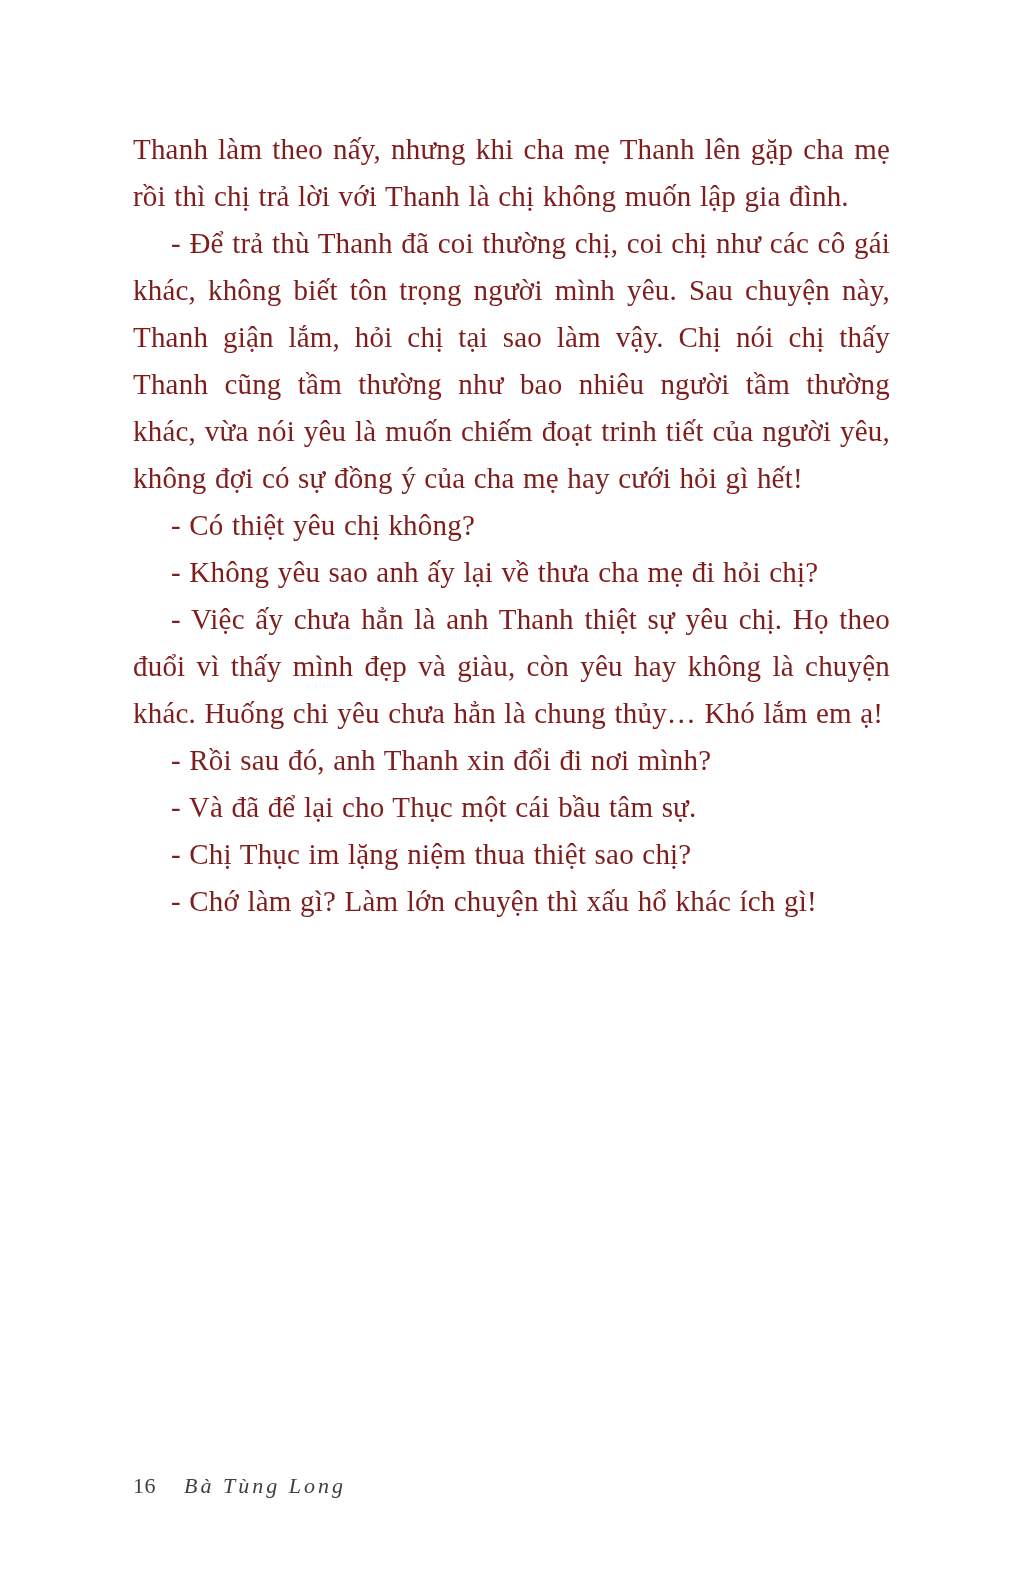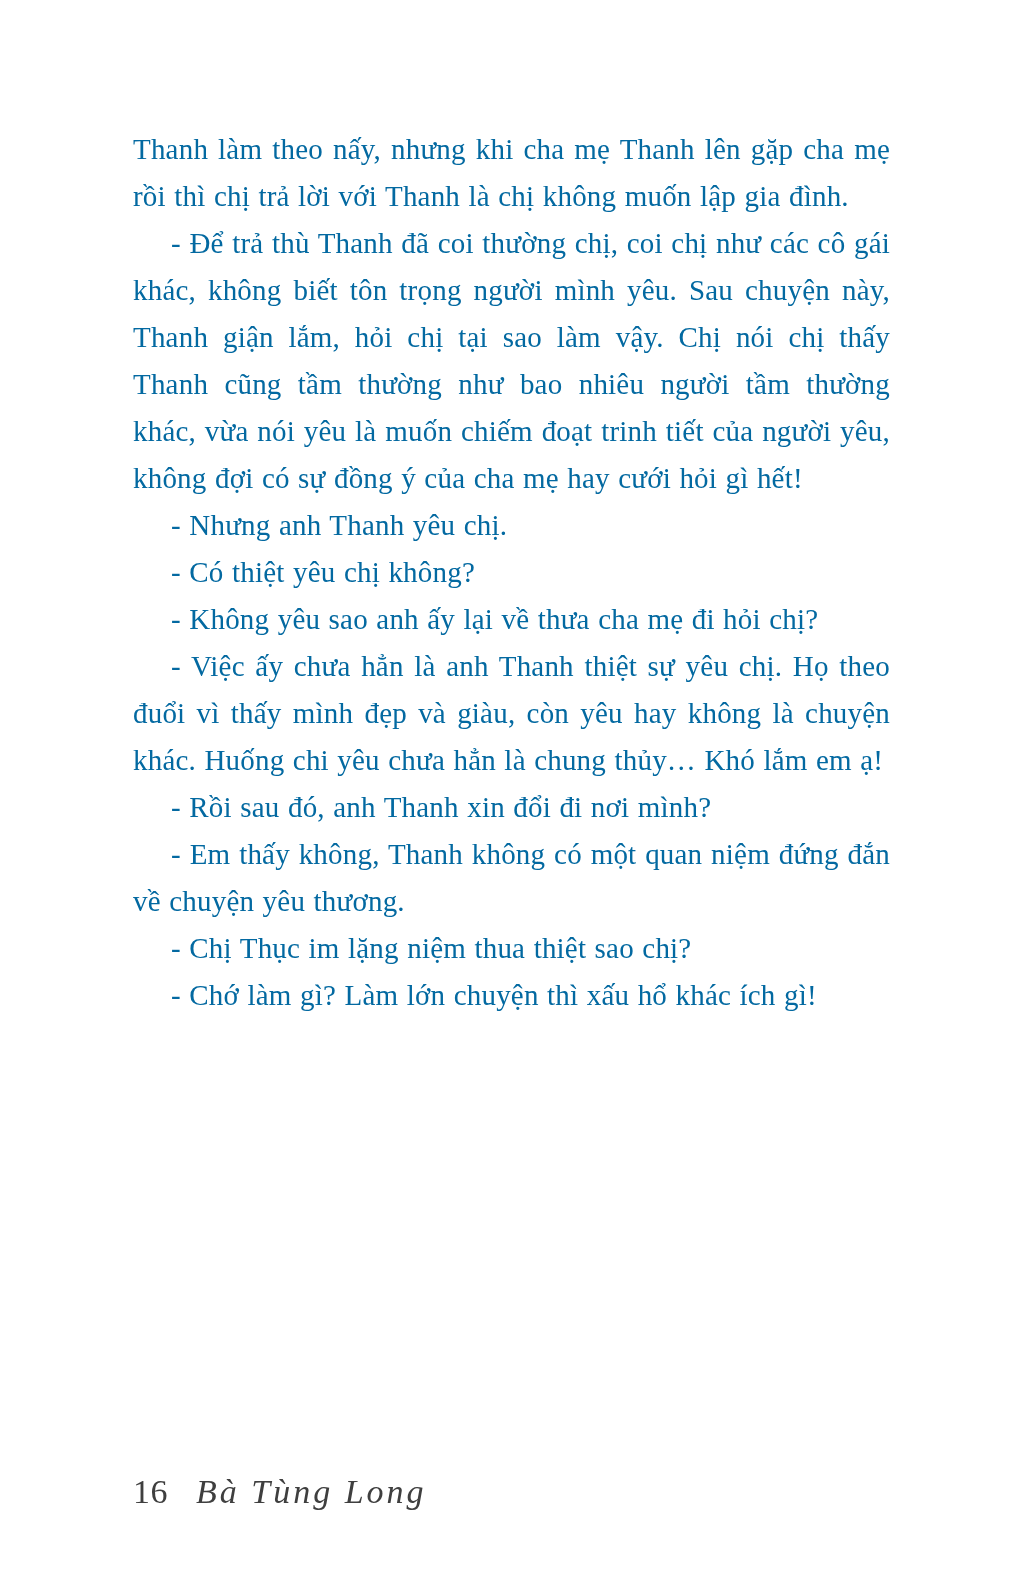--- a/index.html
+++ b/index.html
@@ -22,57 +22,56 @@
     left: 133px;
     top: 126px;
     width: 757px;
   }
   .para {
     font-size: 29px;
     line-height: 47px;
     text-align: justify;
     letter-spacing: 0.2px;
     word-spacing: 1px;
-    color: #0369a1;
+    color: #7f1d1d;
   }
   .para.indent { text-indent: 38px; }
   .footer {
     position: absolute;
     left: 133px;
     top: 1447px;
     display: flex;
     align-items: baseline;
     gap: 28px;
-    font-size: 34px;
+    font-size: 22px;
     color: #3f3f3f;
   }
   .footer .pagenum {
     font-style: normal;
     letter-spacing: 0.5px;
   }
   .footer .author {
     font-style: italic;
     letter-spacing: 3px;
     margin-top: 26px;
   }
 </style>
 </head>
 <body>
 
 <div class="page">
 
   <main class="text-block">
     <p class="para">Thanh làm theo nấy, nhưng khi cha mẹ Thanh lên gặp cha mẹ rồi thì chị trả lời với Thanh là chị không muốn lập gia đình.</p>
     <p class="para indent">- Để trả thù Thanh đã coi thường chị, coi chị như các cô gái khác, không biết tôn trọng người mình yêu. Sau chuyện này, Thanh giận lắm, hỏi chị tại sao làm vậy. Chị nói chị thấy Thanh cũng tầm thường như bao nhiêu người tầm thường khác, vừa nói yêu là muốn chiếm đoạt trinh tiết của người yêu, không đợi có sự đồng ý của cha mẹ hay cưới hỏi gì hết!</p>
-    <p class="para indent">- Nhưng anh Thanh yêu chị.</p>
     <p class="para indent">- Có thiệt yêu chị không?</p>
     <p class="para indent">- Không yêu sao anh ấy lại về thưa cha mẹ đi hỏi chị?</p>
     <p class="para indent">- Việc ấy chưa hẳn là anh Thanh thiệt sự yêu chị. Họ theo đuổi vì thấy mình đẹp và giàu, còn yêu hay không là chuyện khác. Huống chi yêu chưa hẳn là chung thủy… Khó lắm em ạ!</p>
     <p class="para indent">- Rồi sau đó, anh Thanh xin đổi đi nơi mình?</p>
-    <p class="para indent">- Em thấy không, Thanh không có một quan niệm đứng đắn về chuyện yêu thương.</p>
+    <p class="para indent">- Và đã để lại cho Thục một cái bầu tâm sự.</p>
     <p class="para indent">- Chị Thục im lặng niệm thua thiệt sao chị?</p>
     <p class="para indent">- Chớ làm gì? Làm lớn chuyện thì xấu hổ khác ích gì!</p>
   </main>
 
   <footer class="footer">
     <span class="pagenum">16</span>
     <span class="author">Bà Tùng Long</span>
   </footer>
 
 </div>

